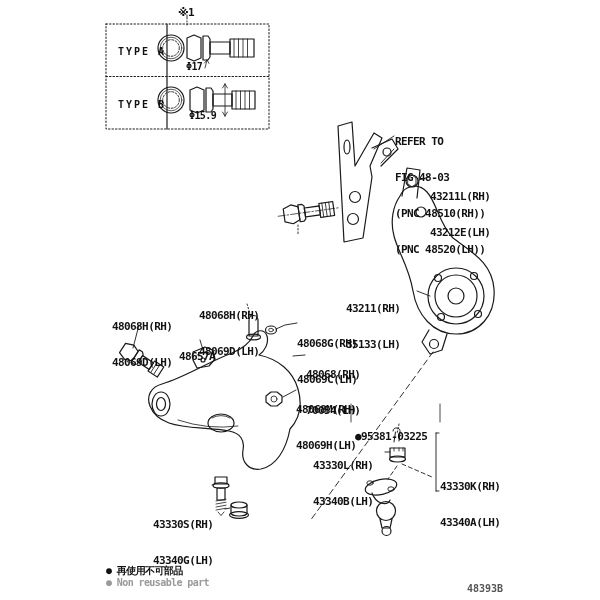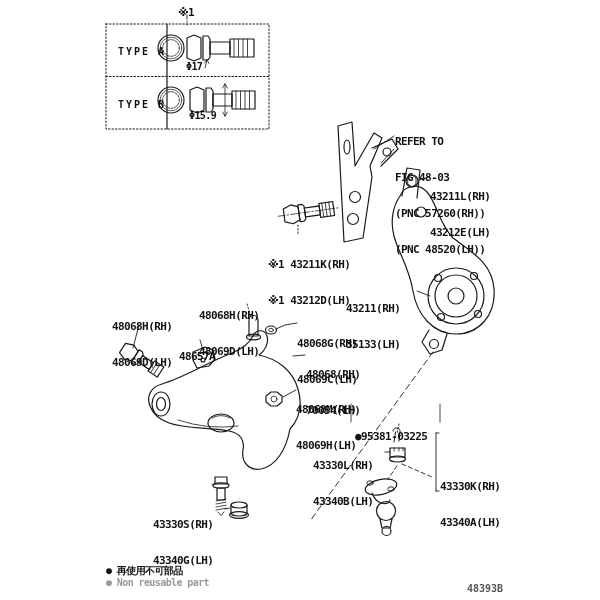--- a/index.html
+++ b/index.html
@@ -200,33 +200,29 @@
   <div class="lbl" style="left:178px;top:7px;">※1</div>
 
   <div class="lbl type" style="left:118px;top:46px;">TYPE A</div>
   <div class="lbl small" style="left:186px;top:61px;">Φ17</div>
   <div class="lbl type" style="left:118px;top:99px;">TYPE B</div>
   <div class="lbl small" style="left:189px;top:110px;">Φ15.9</div>
 
   <div class="lbl" style="left:395px;top:112px;">
     <div>REFER TO</div>
     <div>FIG 48-03</div>
-    <div>(PNC 57260(RH))</div>
+    <div>(PNC 48510(RH))</div>
     <div>(PNC 48520(LH))</div>
   </div>
 
   <div class="lbl" style="left:430px;top:167px;">
     <div>43211L(RH)</div>
     <div>43212E(LH)</div>
   </div>
 
-  <div class="lbl" style="left:268px;top:235px;">
-    <div>※1 43211K(RH)</div>
-    <div>※1 43212D(LH)</div>
-  </div>
 
   <div class="lbl" style="left:346px;top:279px;">
     <div>43211(RH)</div>
     <div>35133(LH)</div>
   </div>
 
   <div class="lbl" style="left:112px;top:297px;">
     <div>48068H(RH)</div>
     <div>48069D(LH)</div>
   </div>

